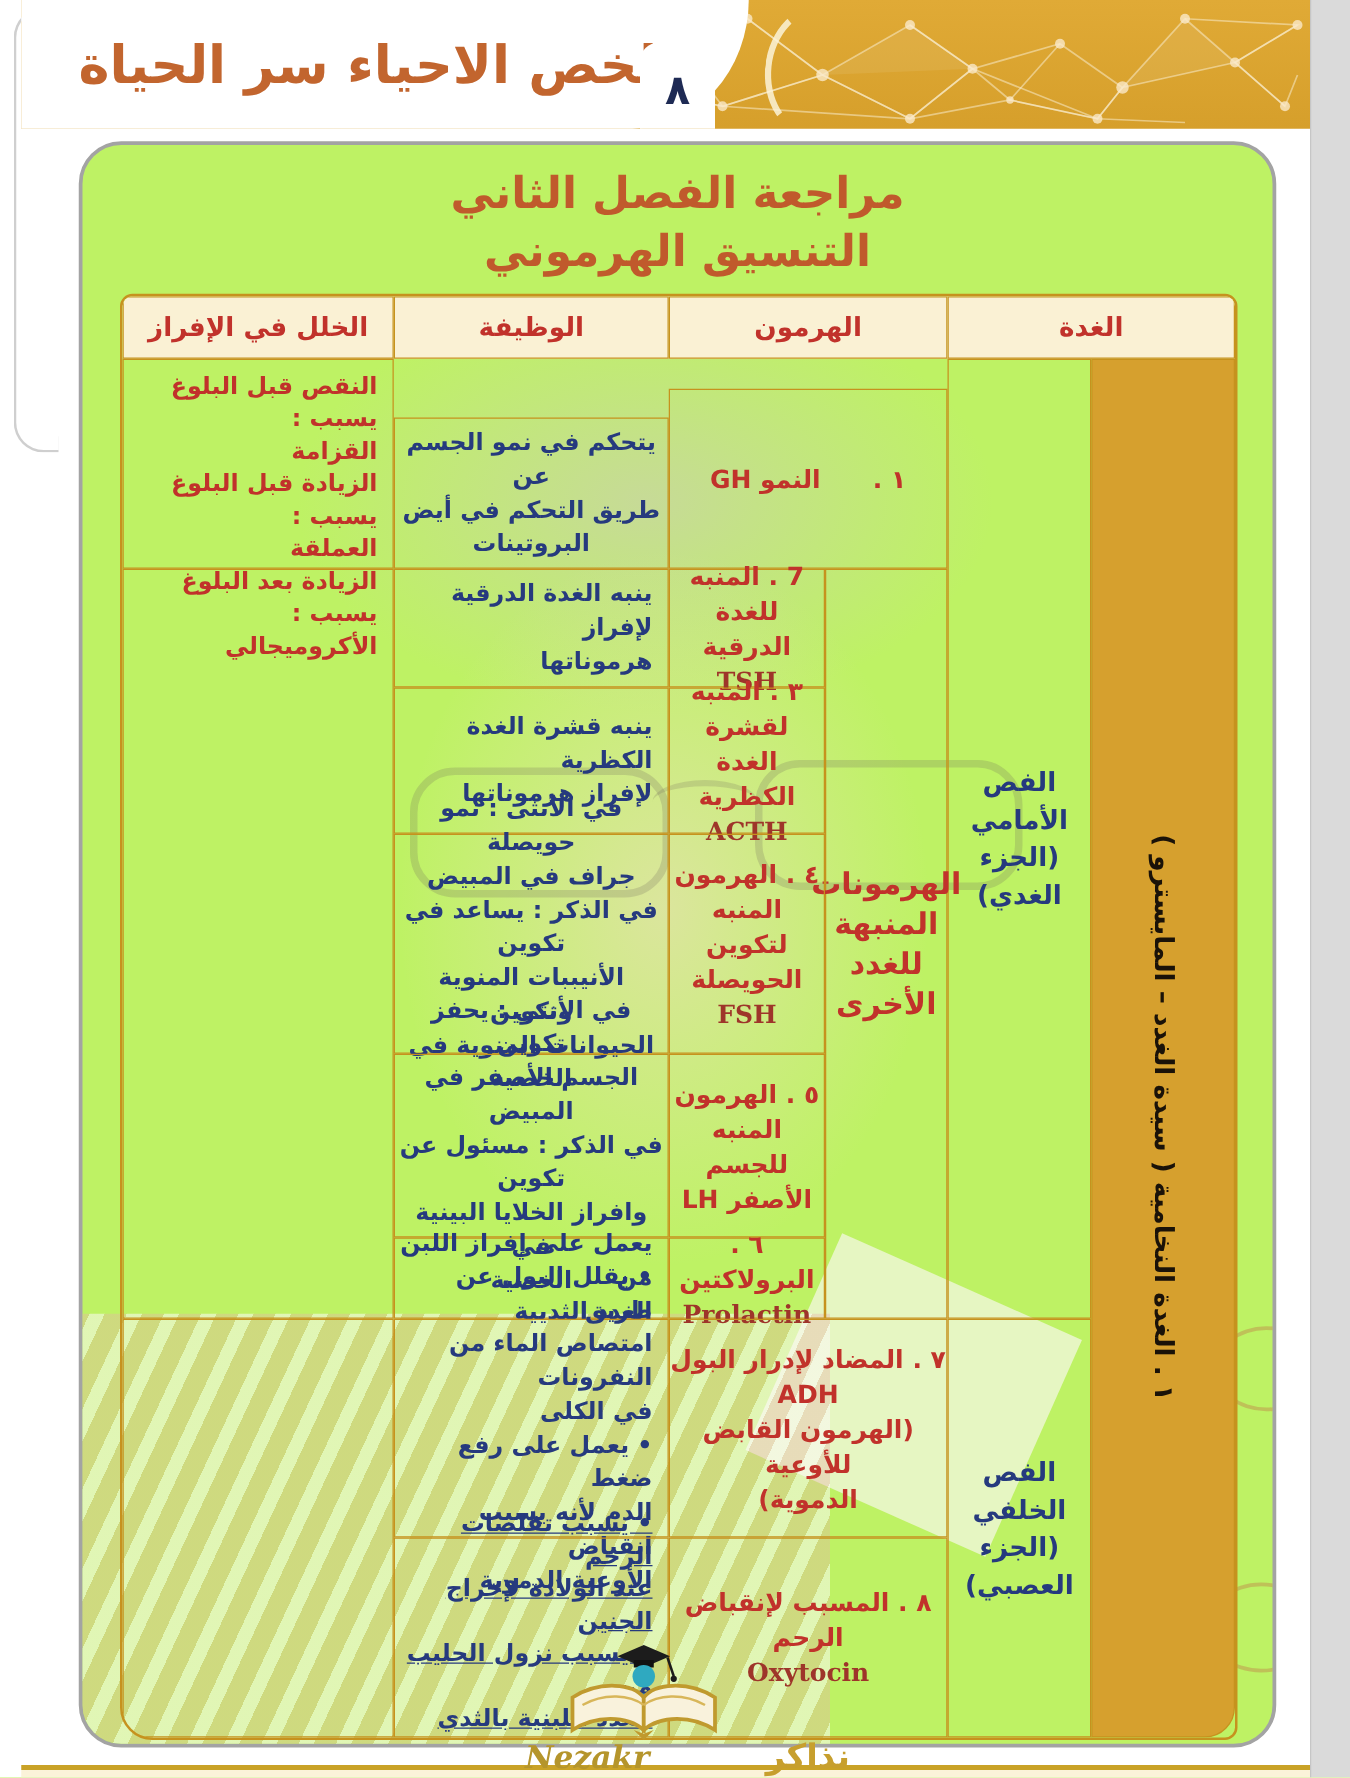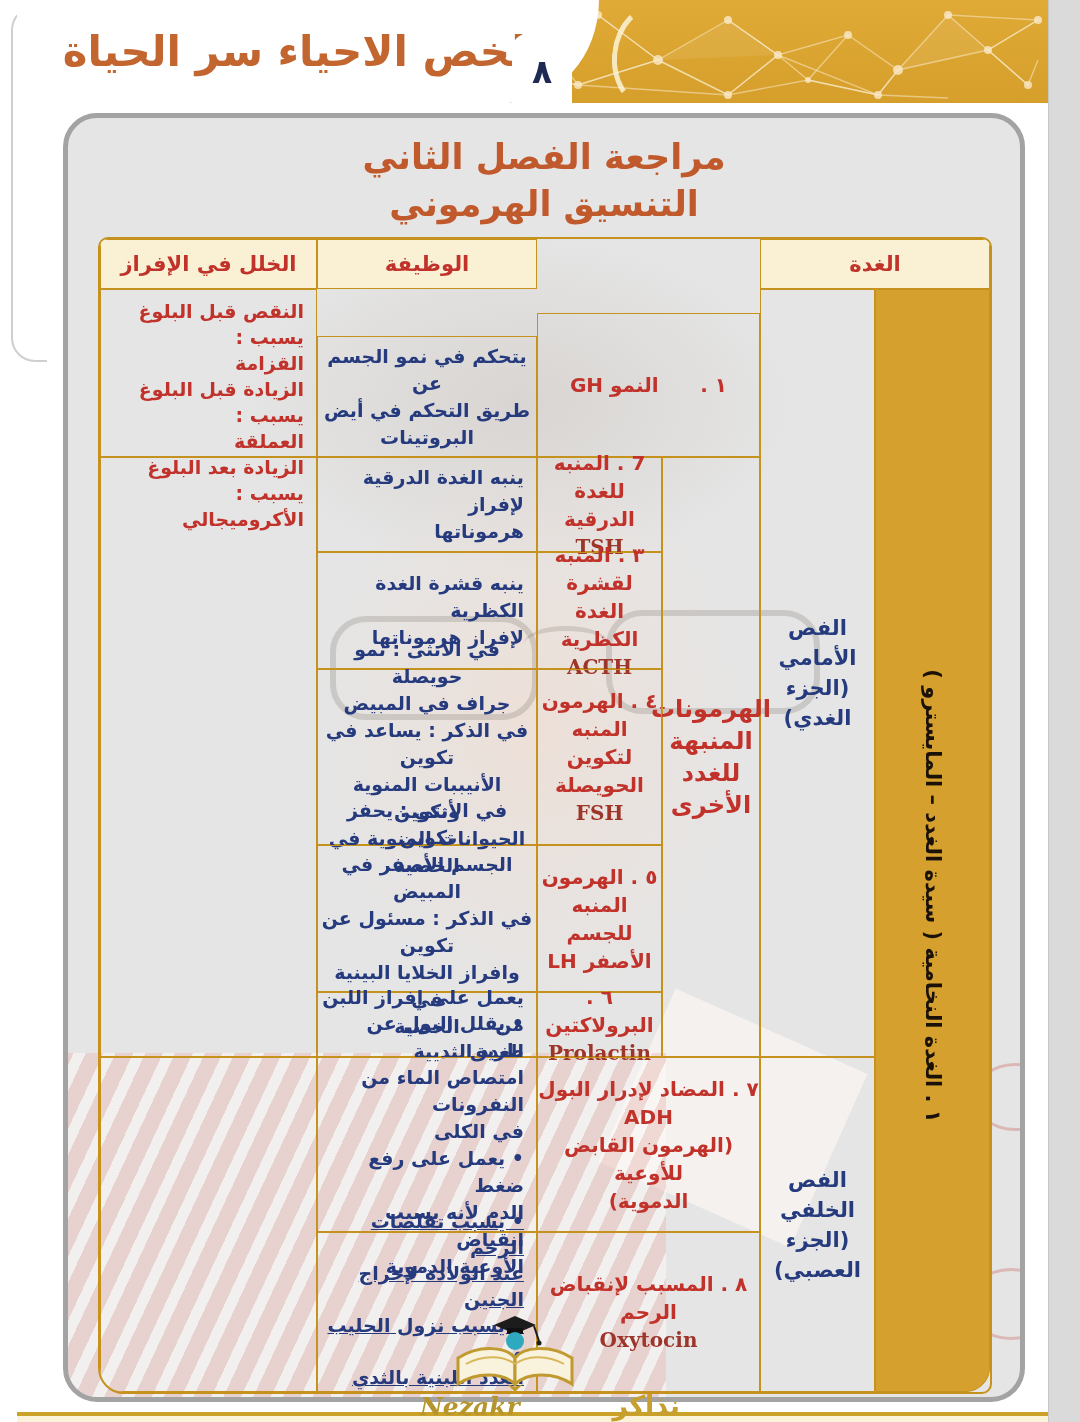--- a/index.html
+++ b/index.html
@@ -20,22 +20,22 @@
   .page-tab{left:512px;top:34px;width:60px;height:69px;background:#ffffff;border-radius:15px 15px 0 0;
             z-index:3;display:flex;align-items:center;justify-content:center;}
   .page-tab span{font-size:33px;font-weight:bold;color:#1E2A54;margin-top:6px;}
 
   
   .card-edge{left:11px;top:6px;width:34px;height:352px;border:2px solid #CFCFCF;border-right:none;
              border-radius:24px 0 0 24px;z-index:1;}
   .side-strip{left:1048px;top:0;width:32px;height:1422px;background:#DADADA;border-left:1px solid #C6C6C6;}
 
   
-  .main-box{left:63px;top:113px;width:952px;height:1279px;border:5px solid #a3a3a3;border-radius:34px;
-            background:#e5e5e5;overflow:hidden;}
+  .main-box{left:63px;top:113px;width:952px;height:1279px;border:3px solid #a3a3a3;border-radius:34px;
+            background:#bef264;overflow:hidden;}
   .box-title{top:16px;left:0;width:100%;text-align:center;font-size:35px;font-weight:bold;
              color:#C05A2C;line-height:47px;direction:rtl;}
 
   
   .wm{pointer-events:none;}
   .wm-hair{left:160px;top:110px;width:580px;height:350px;border-radius:50%;
            background:radial-gradient(ellipse at center,rgba(206,199,193,.55),rgba(206,199,193,0) 68%);}
   .wm-face{left:250px;top:320px;width:430px;height:580px;border-radius:50%;
            background:radial-gradient(ellipse at center,rgba(243,219,204,.55),rgba(243,219,204,0) 70%);}
   .wm-glass-l{left:262px;top:498px;width:196px;height:92px;border:6px solid rgba(108,98,92,.22);border-radius:36px;}
@@ -169,20 +169,21 @@
   <div class="abs wm wm-shirt"></div>
   <div class="abs wm stamp stamp1"></div>
   <div class="abs wm stamp stamp2"></div>
 
   <div class="abs box-title pre">مراجعة الفصل الثاني
 التنسيق الهرموني</div>
 
   <div class="abs table">
 
     <div class="cell hcell c-gland">الغدة</div>
+    <div class="cell hcell c-horm">الهرمون</div>
     <div class="cell hcell c-func">الوظيفة</div>
     <div class="cell hcell c-dis">الخلل في الإفراز</div>
 
     <div class="cell gold-cell">
       <span>١ . الغدة النخامية ( سيدة الغدد – المايسترو )</span>
     </div>
     <div class="cell navy anterior pre">الفص الأمامي
 (الجزء
 الغدي)</div>
     <div class="cell navy posterior pre">الفص الخلفي

